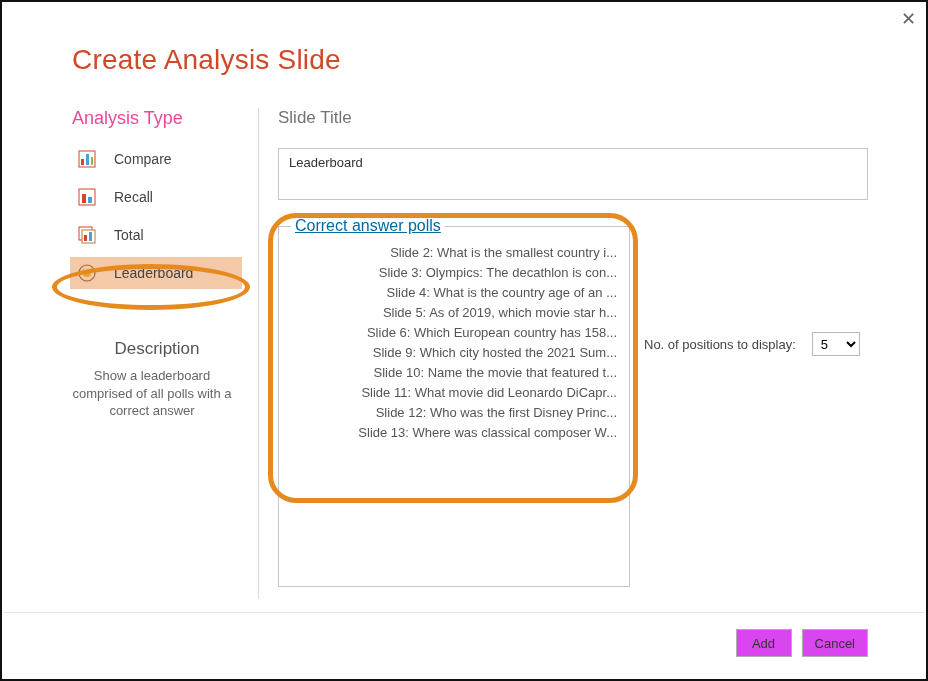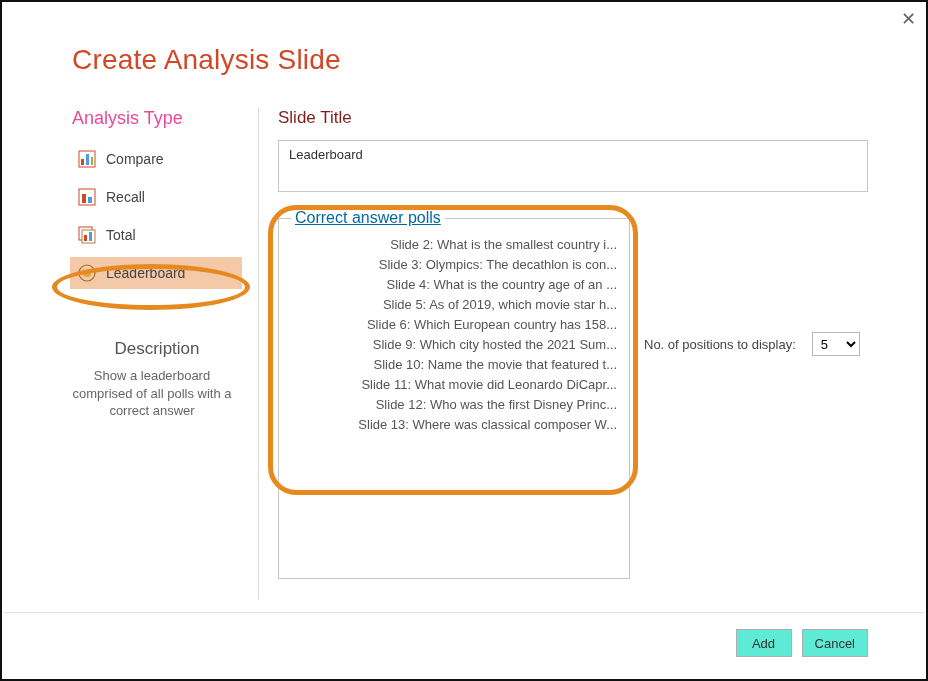--- a/index.html
+++ b/index.html
@@ -48,21 +48,21 @@
     font-size: 18px;
     color: #ec4899;
     margin-bottom: 14px;
   }
   .analysis-items {
     display: flex; flex-direction: column;
     gap: 6px;
   }
   .analysis-item {
     display: flex; align-items: center;
-    gap: 10px;
+    gap: 18px;
     height: 32px;
     padding: 0 6px 0 6px;
     cursor: pointer;
     font-size: 14px;
     color: #444;
     position: relative;
   }
   .analysis-item .icon-box {
     width: 18px; height: 18px;
     display: flex; align-items: center; justify-content: center;
@@ -98,22 +98,22 @@
     left: 186px;
     width: 1px;
     background: #d8d8d8;
   }
   .main {
     position: absolute;
     top: 0; left: 206px; right: 0;
   }
   .field-label {
     font-size: 17px;
-    color: #7f1d1d;
-    margin-bottom: 12px;
+    color: #737373;
+    margin-bottom: 20px;
   }
   .title-input {
     width: 590px;
     height: 52px;
     border: 1px solid #c6c6c6;
     padding: 6px 10px;
     font-family: inherit;
     font-size: 13px;
     color: #333;
     resize: none;
@@ -182,21 +182,21 @@
   }
   .footer-buttons {
     position: absolute;
     right: 58px; bottom: 22px;
     display: flex; gap: 10px;
   }
   .btn {
     min-width: 56px;
     height: 28px;
     border: 1px solid #aeaeae;
-    background: #5eead4;
+    background: #d946ef;
     font-family: inherit;
     font-size: 13px;
     color: #333;
     padding: 0 12px;
     cursor: pointer;
   }
 </style>
 </head>
 <body>
 

